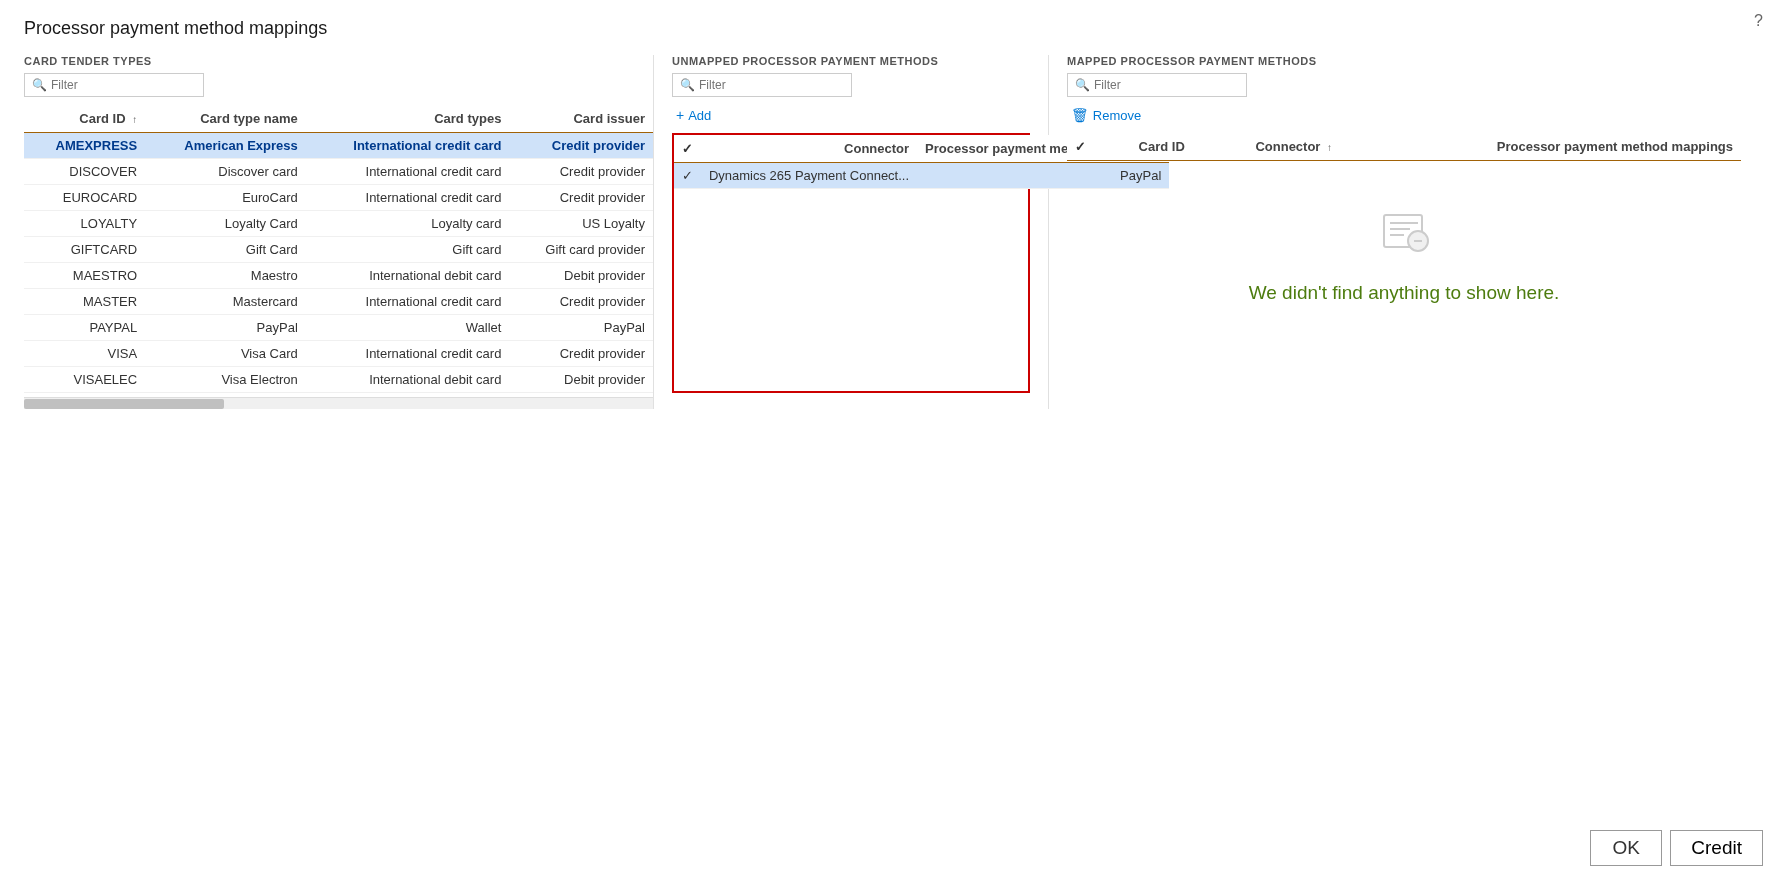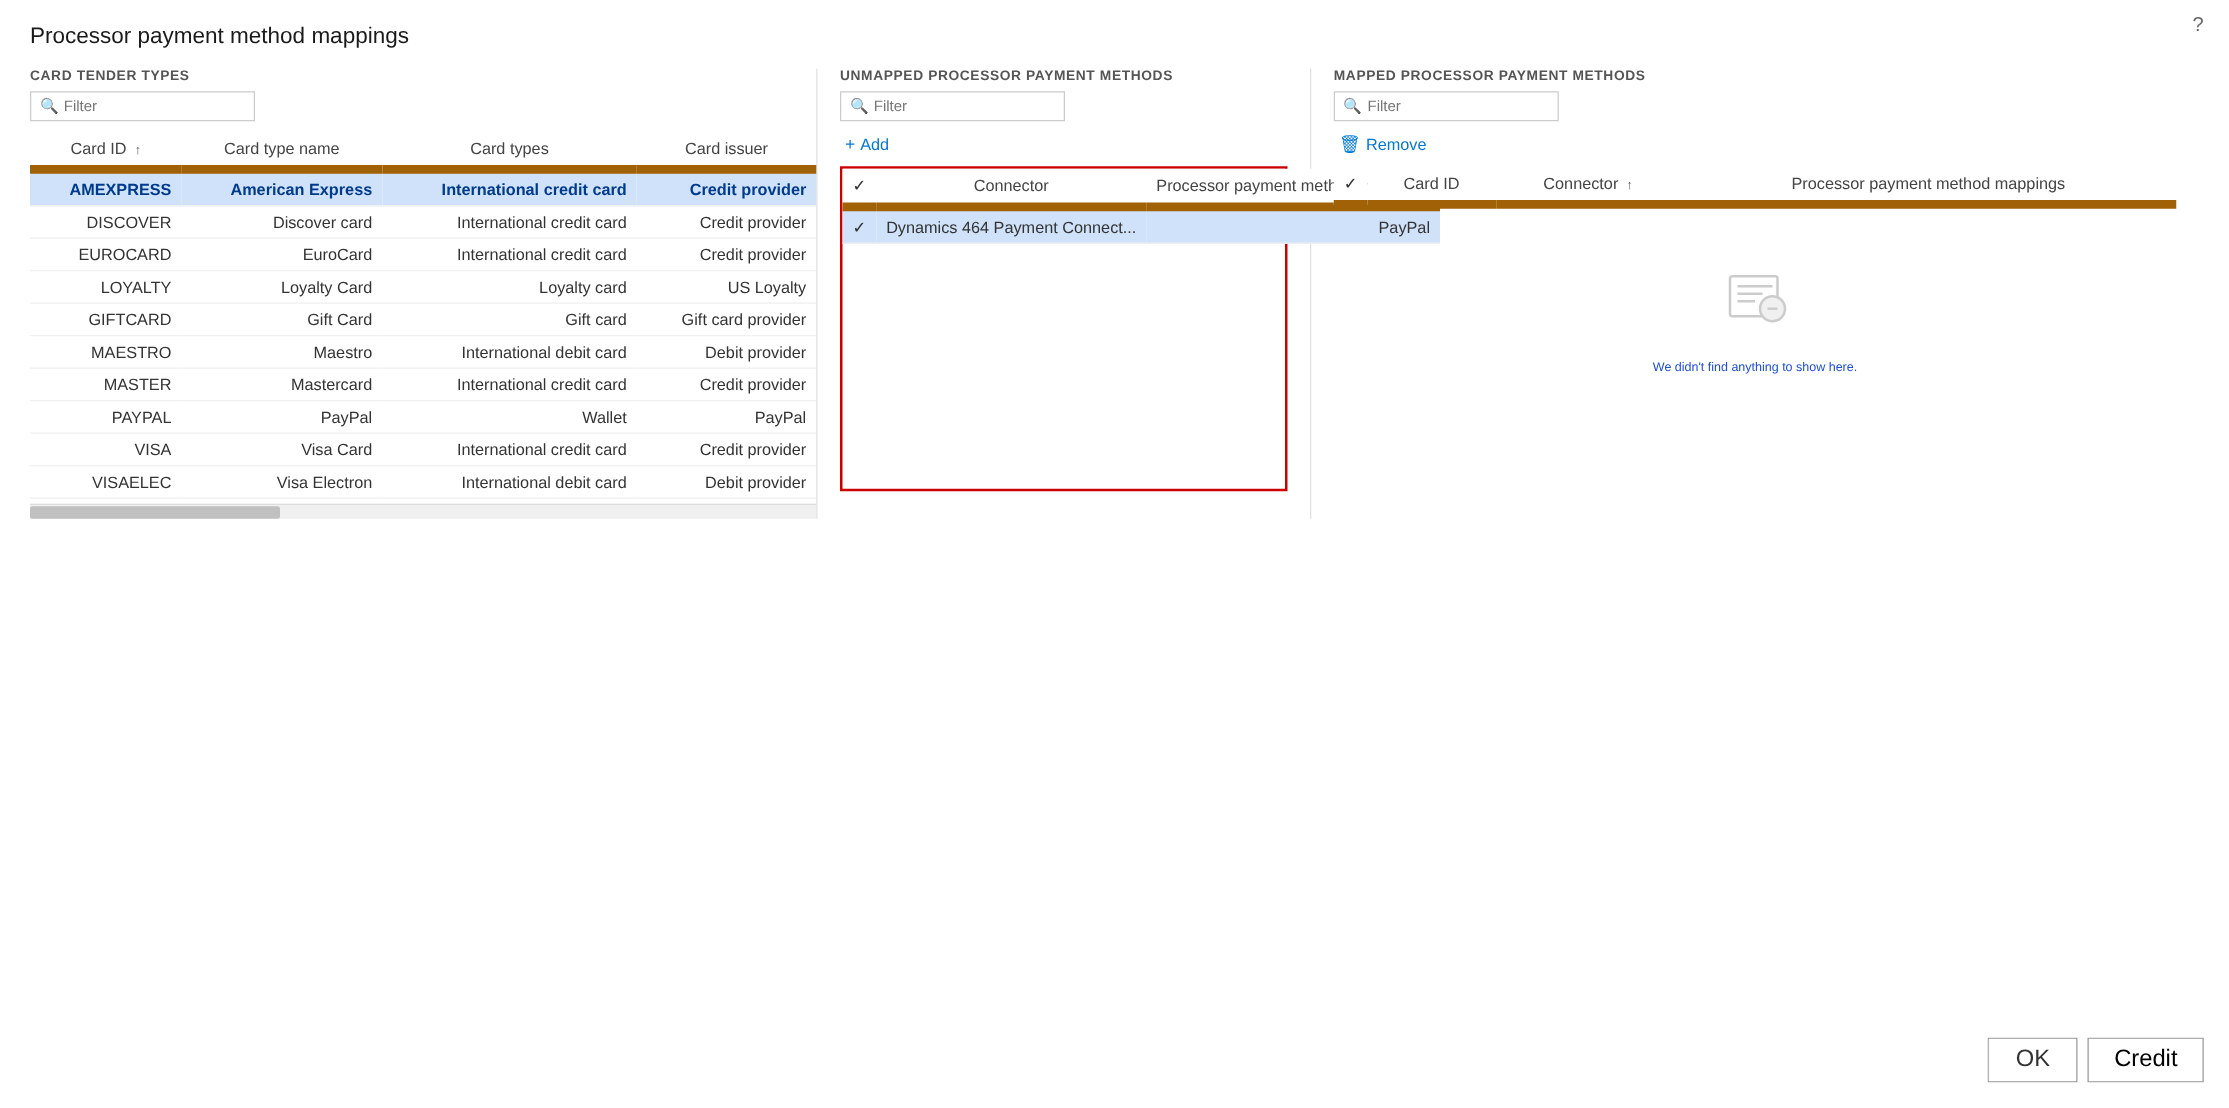--- a/index.html
+++ b/index.html
@@ -67,24 +67,24 @@
       font-size: 12px;
       color: #333;
       outline: none;
     }
     table.data-table {
       width: 100%;
       border-collapse: collapse;
       font-size: 13px;
     }
     table.data-table th {
-      text-align: center;
+      text-align: right;
       padding: 6px 8px;
-      border-bottom: 7px solid #a16207;
-      font-weight: 400;
+      border-bottom: 1px solid #a16207;
+      font-weight: 700;
       color: #444;
       white-space: nowrap;
       cursor: pointer;
       user-select: none;
     }
     table.data-table th .sort-icon {
       font-size: 10px;
       margin-left: 3px;
       color: #555;
     }
@@ -159,22 +159,22 @@
       justify-content: center;
       padding: 40px 20px;
       color: #888;
     }
     .empty-state .empty-icon {
       font-size: 48px;
       color: #ccc;
       margin-bottom: 10px;
     }
     .empty-state-text {
-      font-size: 10px;
-      color: #1d4ed8;
+      font-size: 19px;
+      color: #4d7c0f;
     }
     
     .bottom-bar {
       position: fixed;
       bottom: 20px;
       right: 20px;
       display: flex;
       gap: 8px;
     }
     .bottom-bar button {
@@ -316,21 +316,21 @@
           <thead>
             <tr>
               <th class="check-col">✓</th>
               <th>Connector</th>
               <th>Processor payment method mappings</th>
             </tr>
           </thead>
           <tbody id="unmapped-table-body">
           <tr class="row-selected">
       <td class="check-col">✓</td>
-      <td>Dynamics 464 Payment Connect...</td>
+      <td>Dynamics 265 Payment Connect...</td>
       <td>PayPal</td>
     </tr>
             </tbody>
         </table>
       </div>
     </div>
 
     <div class="right-panel">
       <div class="section-label">MAPPED PROCESSOR PAYMENT METHODS</div>
       <div class="filter-input-wrap">

